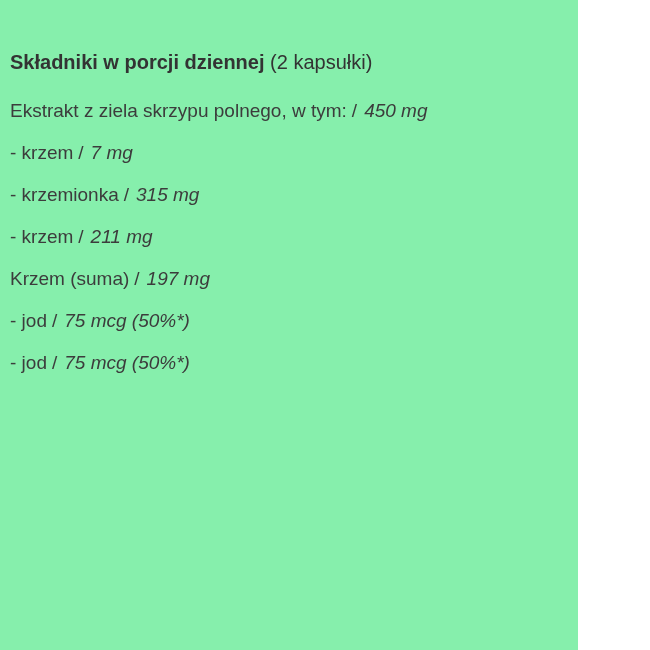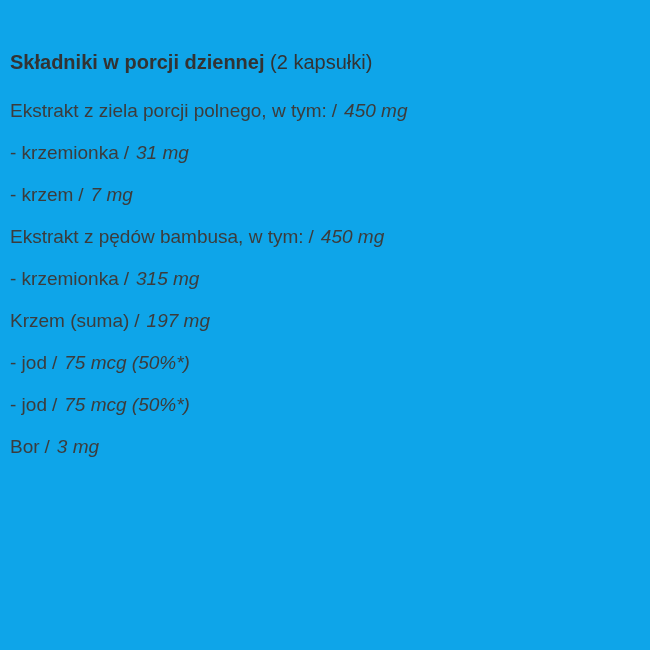--- a/index.html
+++ b/index.html
@@ -9,24 +9,24 @@
   body {
     width: 650px;
     height: 650px;
     background: #ffffff;
     font-family: "Liberation Sans", sans-serif;
     color: #3c3c3c;
     overflow: hidden;
   }
   .panel {
     box-sizing: border-box;
-    width: 650px;
+    width: 578px;
     height: 650px;
     padding: 48px 10px 10px 10px;
-    background: #0ea5e9;
+    background: #86efac;
   }
   .heading {
     font-size: 20px;
     line-height: 28px;
     margin: 0 0 14px 0;
     white-space: nowrap;
     color: #333333;
   }
   .heading .strong {
     font-weight: bold;
@@ -65,52 +65,46 @@
 <div class="panel">
 
   <p class="heading">
     <span class="strong">Składniki w porcji dziennej</span>
     <span class="serving">(2 kapsułki)</span>
   </p>
 
   <ul class="ing-list">
 
     <li class="ing-row">
-      <span class="ing-name">Ekstrakt z ziela porcji polnego, w tym:</span><span class="ing-sep">/</span><span class="ing-amount">450 mg</span>
+      <span class="ing-name">Ekstrakt z ziela skrzypu polnego, w tym:</span><span class="ing-sep">/</span><span class="ing-amount">450 mg</span>
     </li>
 
-    <li class="ing-row">
-      <span class="ing-name">- krzemionka</span><span class="ing-sep">/</span><span class="ing-amount">31 mg</span>
-    </li>
 
     <li class="ing-row">
       <span class="ing-name">- krzem</span><span class="ing-sep">/</span><span class="ing-amount">7 mg</span>
     </li>
 
-    <li class="ing-row">
-      <span class="ing-name">Ekstrakt z pędów bambusa, w tym:</span><span class="ing-sep">/</span><span class="ing-amount">450 mg</span>
-    </li>
 
     <li class="ing-row">
       <span class="ing-name">- krzemionka</span><span class="ing-sep">/</span><span class="ing-amount">315 mg</span>
     </li>
 
+    <li class="ing-row">
+      <span class="ing-name">- krzem</span><span class="ing-sep">/</span><span class="ing-amount">211 mg</span>
+    </li>
 
     <li class="ing-row">
       <span class="ing-name">Krzem (suma)</span><span class="ing-sep">/</span><span class="ing-amount">197 mg</span>
     </li>
 
 
     <li class="ing-row">
       <span class="ing-name">- jod</span><span class="ing-sep">/</span><span class="ing-amount">75 mcg (50%*)</span>
     </li>
 
 
     <li class="ing-row">
       <span class="ing-name">- jod</span><span class="ing-sep">/</span><span class="ing-amount">75 mcg (50%*)</span>
     </li>
 
-    <li class="ing-row">
-      <span class="ing-name">Bor</span><span class="ing-sep">/</span><span class="ing-amount">3 mg</span>
-    </li>
 
   </ul>
 </div>
 
 </body></html>

